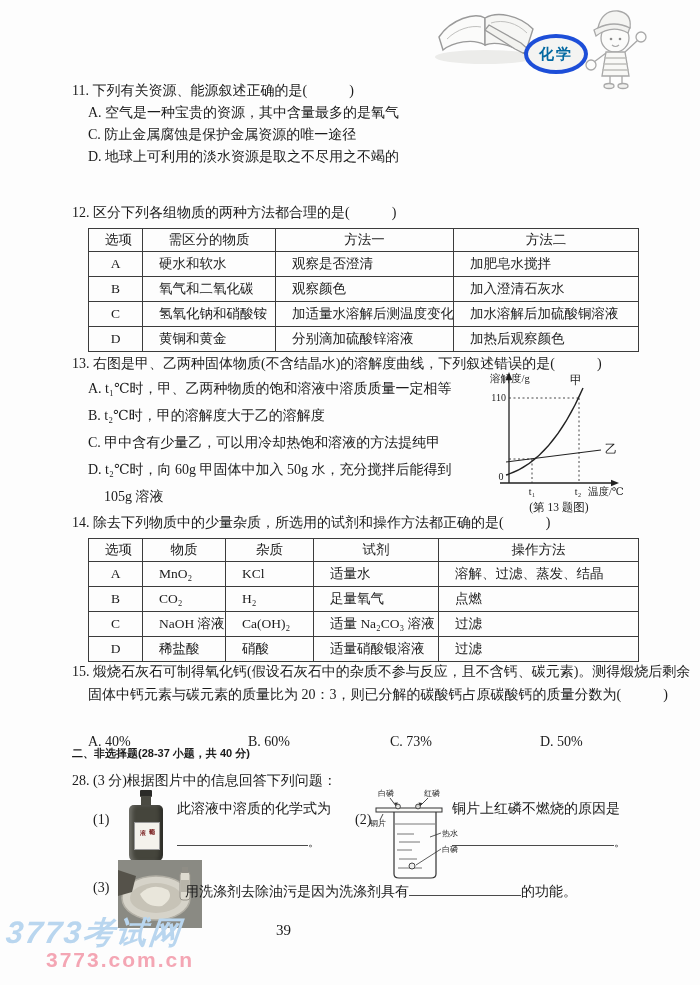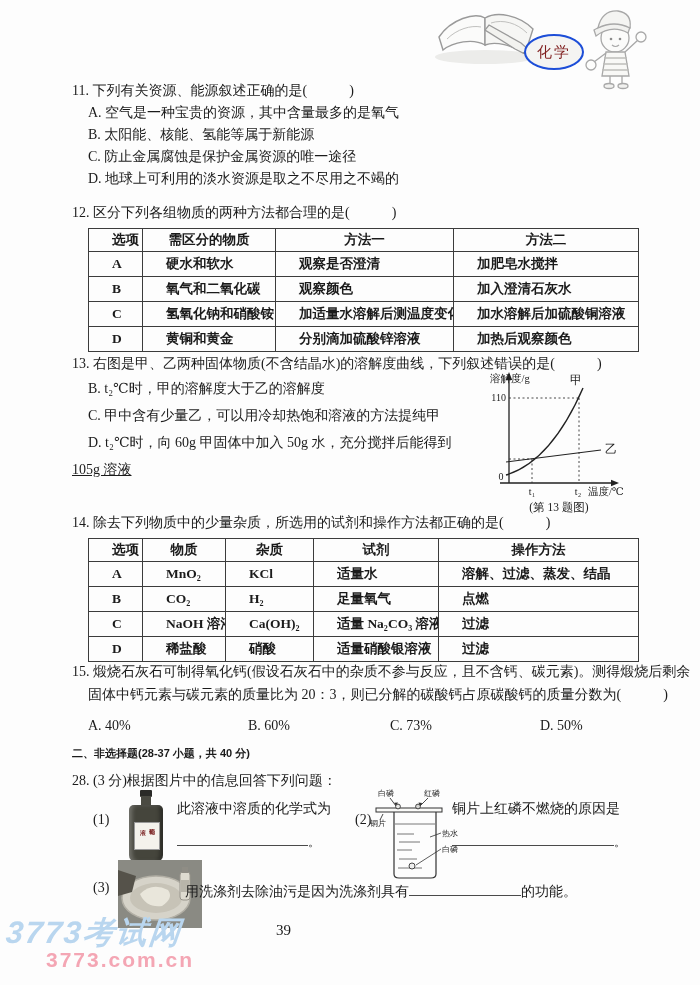--- a/index.html
+++ b/index.html
@@ -1,33 +1,33 @@
 <!DOCTYPE html>
 <html><head>
 <meta charset="utf-8">
 <style>
   html,body{margin:0;padding:0;}
   body{width:700px;height:985px;background:#fdfdfd;font-family:"Liberation Serif","DejaVu Serif",serif;color:#1b1b1b;}
   #page{position:relative;width:700px;height:985px;overflow:hidden;background:#fdfdfd;}
   .q-block{position:absolute;left:72px;width:580px;font-size:14px;line-height:22px;}
   .stem{white-space:nowrap;}
   .opt{margin-left:16px;white-space:nowrap;}
-  .opt-cont{white-space:nowrap;text-decoration:underline;}
+  .opt-cont{margin-left:32px;white-space:nowrap;}
   table{border-collapse:collapse;table-layout:fixed;width:550px;margin:4px 0 0 16px;font-size:13.5px;}
-  th,td{border:1px solid #3c3c3c;padding:0 23px;height:24px;font-weight:bold;overflow:hidden;white-space:nowrap;}
+  th,td{border:1px solid #3c3c3c;padding:0 16px;height:24px;font-weight:normal;overflow:hidden;white-space:nowrap;}
   th{text-align:center;height:22px;}
   td.c{text-align:center;}
   .bold-head{font-weight:bold;font-size:11px;font-family:"Liberation Sans","DejaVu Sans",sans-serif;}
   .abs{position:absolute;}
   .blank{display:inline-block;border-bottom:1px solid #4a4a4a;height:15px;vertical-align:baseline;}
   .q28text{font-size:14px;white-space:nowrap;}
   
-  #deco-badge{position:absolute;left:524px;top:34px;width:56px;height:32px;border:2px solid #1d4ed8;
+  #deco-badge{position:absolute;left:524px;top:34px;width:56px;height:32px;border:4px solid #1d4ed8;
      border-radius:50%;background:#f4f4f2;display:flex;align-items:center;justify-content:center;
-     font-size:15px;font-weight:normal;color:#7f1d1d;letter-spacing:2px;font-family:"Liberation Sans",sans-serif;}
+     font-size:15px;font-weight:bold;color:#0369a1;letter-spacing:2px;font-family:"Liberation Sans",sans-serif;}
   
   #bottle{position:absolute;left:127px;top:790px;width:38px;height:72px;}
   #bottle .cap{position:absolute;left:13px;top:0;width:12px;height:7px;background:#2b2b28;border-radius:1px;}
   #bottle .neck{position:absolute;left:14px;top:6px;width:10px;height:11px;background:#4a4a42;}
   #bottle .body{position:absolute;left:2px;top:15px;width:34px;height:57px;background:#45453c;border-radius:5px 5px 7px 7px;box-shadow:inset 3px 0 4px rgba(255,255,255,.25), inset -3px 0 4px rgba(0,0,0,.4);}
   #bottle .label{position:absolute;left:7px;top:32px;width:24px;height:24px;background:#f4f2ec;border:1px solid #999;
      display:flex;flex-direction:row-reverse;justify-content:center;gap:2px;padding:1px 0;}
   #bottle .vtext{writing-mode:vertical-rl;text-orientation:upright;font-size:6px;line-height:7px;color:#7a2020;font-family:"Liberation Sans",sans-serif;}
   
   #photo3{position:absolute;left:118px;top:860px;width:84px;height:68px;}
@@ -72,21 +72,20 @@
       <ellipse cx="43" cy="82" rx="5" ry="2.5" fill="#f1f1ef"></ellipse>
     </g>
     <circle cx="31" cy="35" r="1.3" fill="#8c8c8c"></circle>
     <circle cx="40" cy="35" r="1.3" fill="#8c8c8c"></circle>
     <path d="M32,41 Q35.5,44 39,41" stroke="#a8a8a8" stroke-width="1.2" fill="none"></path>
   </svg>
 
   <div class="q-block" style="top:80px">
     <div class="stem">11. 下列有关资源、能源叙述正确的是(　　　)</div>
     <div class="opt">A. 空气是一种宝贵的资源，其中含量最多的是氧气</div>
-    <div class="opt">B. 太阳能、核能、氢能等属于新能源</div>
     <div class="opt">C. 防止金属腐蚀是保护金属资源的唯一途径</div>
     <div class="opt">D. 地球上可利用的淡水资源是取之不尽用之不竭的</div>
   </div>
 
   <div class="q-block" style="top:202px">
     <div class="stem">12. 区分下列各组物质的两种方法都合理的是(　　　)</div>
     <table>
       <colgroup>
           <col style="width:54px">
           <col style="width:133px">
@@ -124,20 +123,21 @@
         <td>分别滴加硫酸锌溶液</td>
         <td>加热后观察颜色</td>
       </tr>
     </tbody>
       </table>
   </div>
 
   <div class="q-block" style="top:353px">
     <div class="stem">13. 右图是甲、乙两种固体物质(不含结晶水)的溶解度曲线，下列叙述错误的是(　　　)</div>
     <div style="width:415px">
+      <div class="opt" style="line-height:27px">A. t₁℃时，甲、乙两种物质的饱和溶液中溶质质量一定相等</div>
       <div class="opt" style="line-height:27px">B. t₂℃时，甲的溶解度大于乙的溶解度</div>
       <div class="opt" style="line-height:27px">C. 甲中含有少量乙，可以用冷却热饱和溶液的方法提纯甲</div>
       <div class="opt" style="line-height:27px">D. t₂℃时，向 60g 甲固体中加入 50g 水，充分搅拌后能得到</div>
       <div class="opt-cont" style="line-height:27px">105g 溶液</div>
     </div>
   </div>
 
   <svg class="abs" style="left:486px;top:368px" width="214" height="148" viewBox="0 0 214 148">
 
     <path d="M23,8 L23,115 M14,115 L128,115" stroke="#222" stroke-width="1.3" fill="none"></path>
@@ -208,21 +208,21 @@
         <td>适量硝酸银溶液</td>
         <td>过滤</td>
       </tr>
     </tbody>
       </table>
   </div>
 
   <div class="q-block" style="top:660px;line-height:23px">
     <div class="stem">15. 煅烧石灰石可制得氧化钙(假设石灰石中的杂质不参与反应，且不含钙、碳元素)。测得煅烧后剩余</div>
     <div class="opt">固体中钙元素与碳元素的质量比为 20：3，则已分解的碳酸钙占原碳酸钙的质量分数为(　　　)</div>
-    <div style="position:relative;height:24px;margin-top:8px">
+    <div style="position:relative;height:24px;margin-top:24px">
       <span class="abs" style="left:16px">A.  40%</span>
       <span class="abs" style="left:176px">B. 60%</span>
       <span class="abs" style="left:318px">C. 73%</span>
       <span class="abs" style="left:468px">D. 50%</span>
     </div>
   </div>
 
   <div class="q-block bold-head" style="top:742px">二、非选择题(28-37 小题，共 40 分)</div>
 
   <div class="q-block" style="top:770px">

